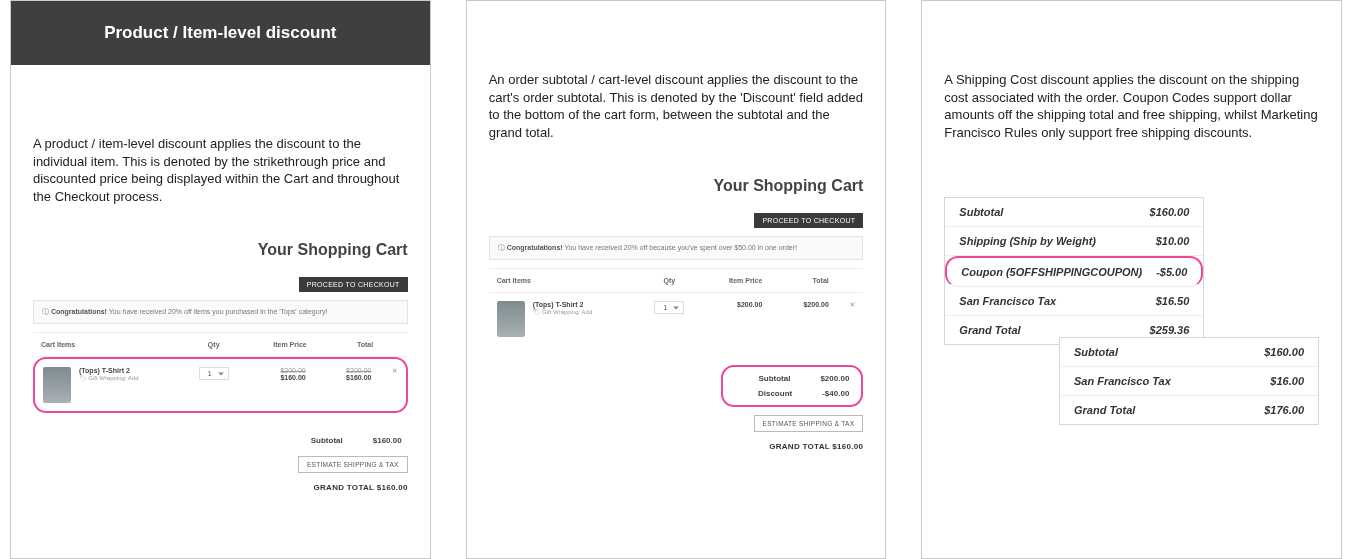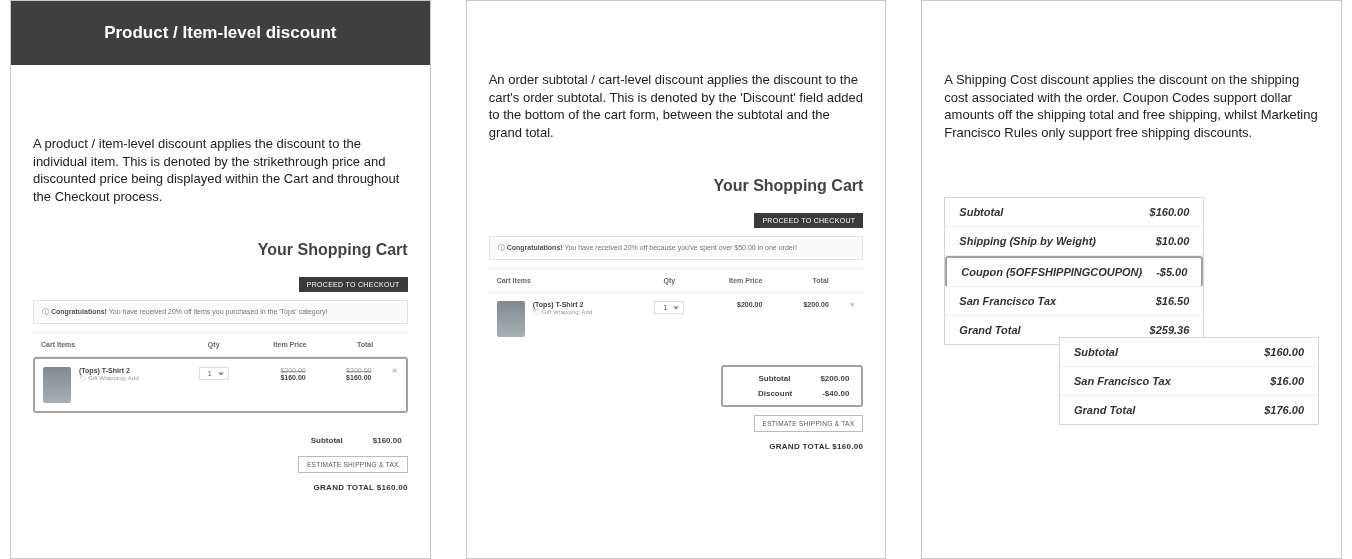--- a/index.html
+++ b/index.html
@@ -27,21 +27,21 @@
   .item-meta { flex: 2.2; display: flex; }
   .item-text { font-size: 7px; }
   .item-text .name { font-weight: 600; color: #444; }
   .item-text .tag  { color: #999; font-size: 6px; }
   .qty-box { flex: .8; text-align: center; }
   .qty-ctrl { display: inline-block; border: 1px solid #ddd; padding: 2px 16px 2px 8px; font-size: 7px; position: relative; }
   .qty-ctrl::after { content: ""; position: absolute; right: 4px; top: 50%; transform: translateY(-50%); border-left: 3px solid transparent; border-right: 3px solid transparent; border-top: 3px solid #888; }
   .price-cell { flex: 1; text-align: right; font-weight: 600; color: #444; }
   .price-cell .strike { text-decoration: line-through; color: #999; font-weight: 400; display: block; }
   .x-cell { flex: .4; text-align: right; color: #999; }
-  .hi-blue { border: 2px solid #a3a3a3; border-radius: 3px; }
+  .hi-blue { border: 2px solid #ec4899; border-radius: 13px; }
   .totals { margin-top: 20px; font-size: 8px; }
   .trow { display: flex; justify-content: flex-end; gap: 30px; padding: 3px 6px; color: #444; font-weight: 600; }
   .trow .lbl { min-width: 55px; text-align: right;}
   .btn-est { display: inline-block; float: right; border: 1px solid #bbb; background: #fff; color: #555; font-size: 6.5px; padding: 4px 8px; margin-top: 8px; letter-spacing: .3px; }
   .grand { float: right; font-size: 8px; font-weight: 700; letter-spacing: .3px; margin-top: 10px; color: #333; }
   
   .sum-box { border: 1px solid #d6d6d6; font-size: 11px; color: #333; }
   .sum-box .srow { display: flex; justify-content: space-between; padding: 8px 14px; border-bottom: 1px solid #eee; font-style: italic; }
   .sum-box .srow:last-child { border-bottom: none; }
   .sum-box .srow .lbl { font-weight: 600; }

